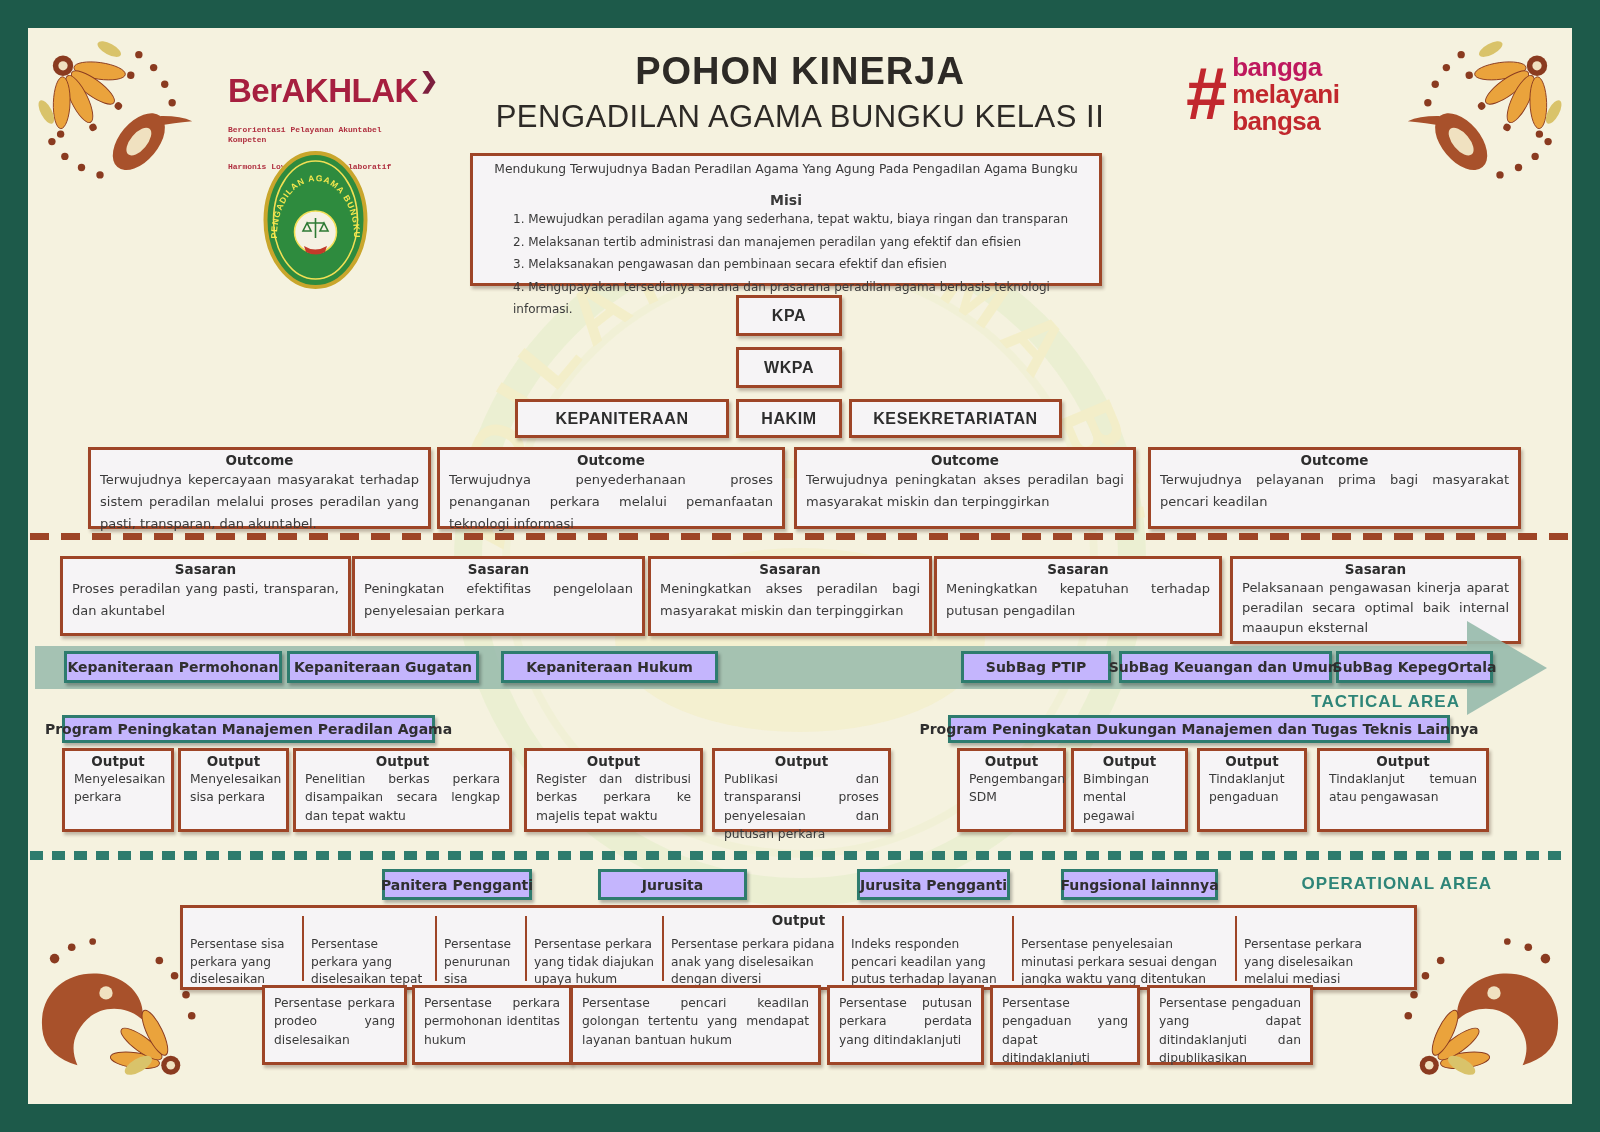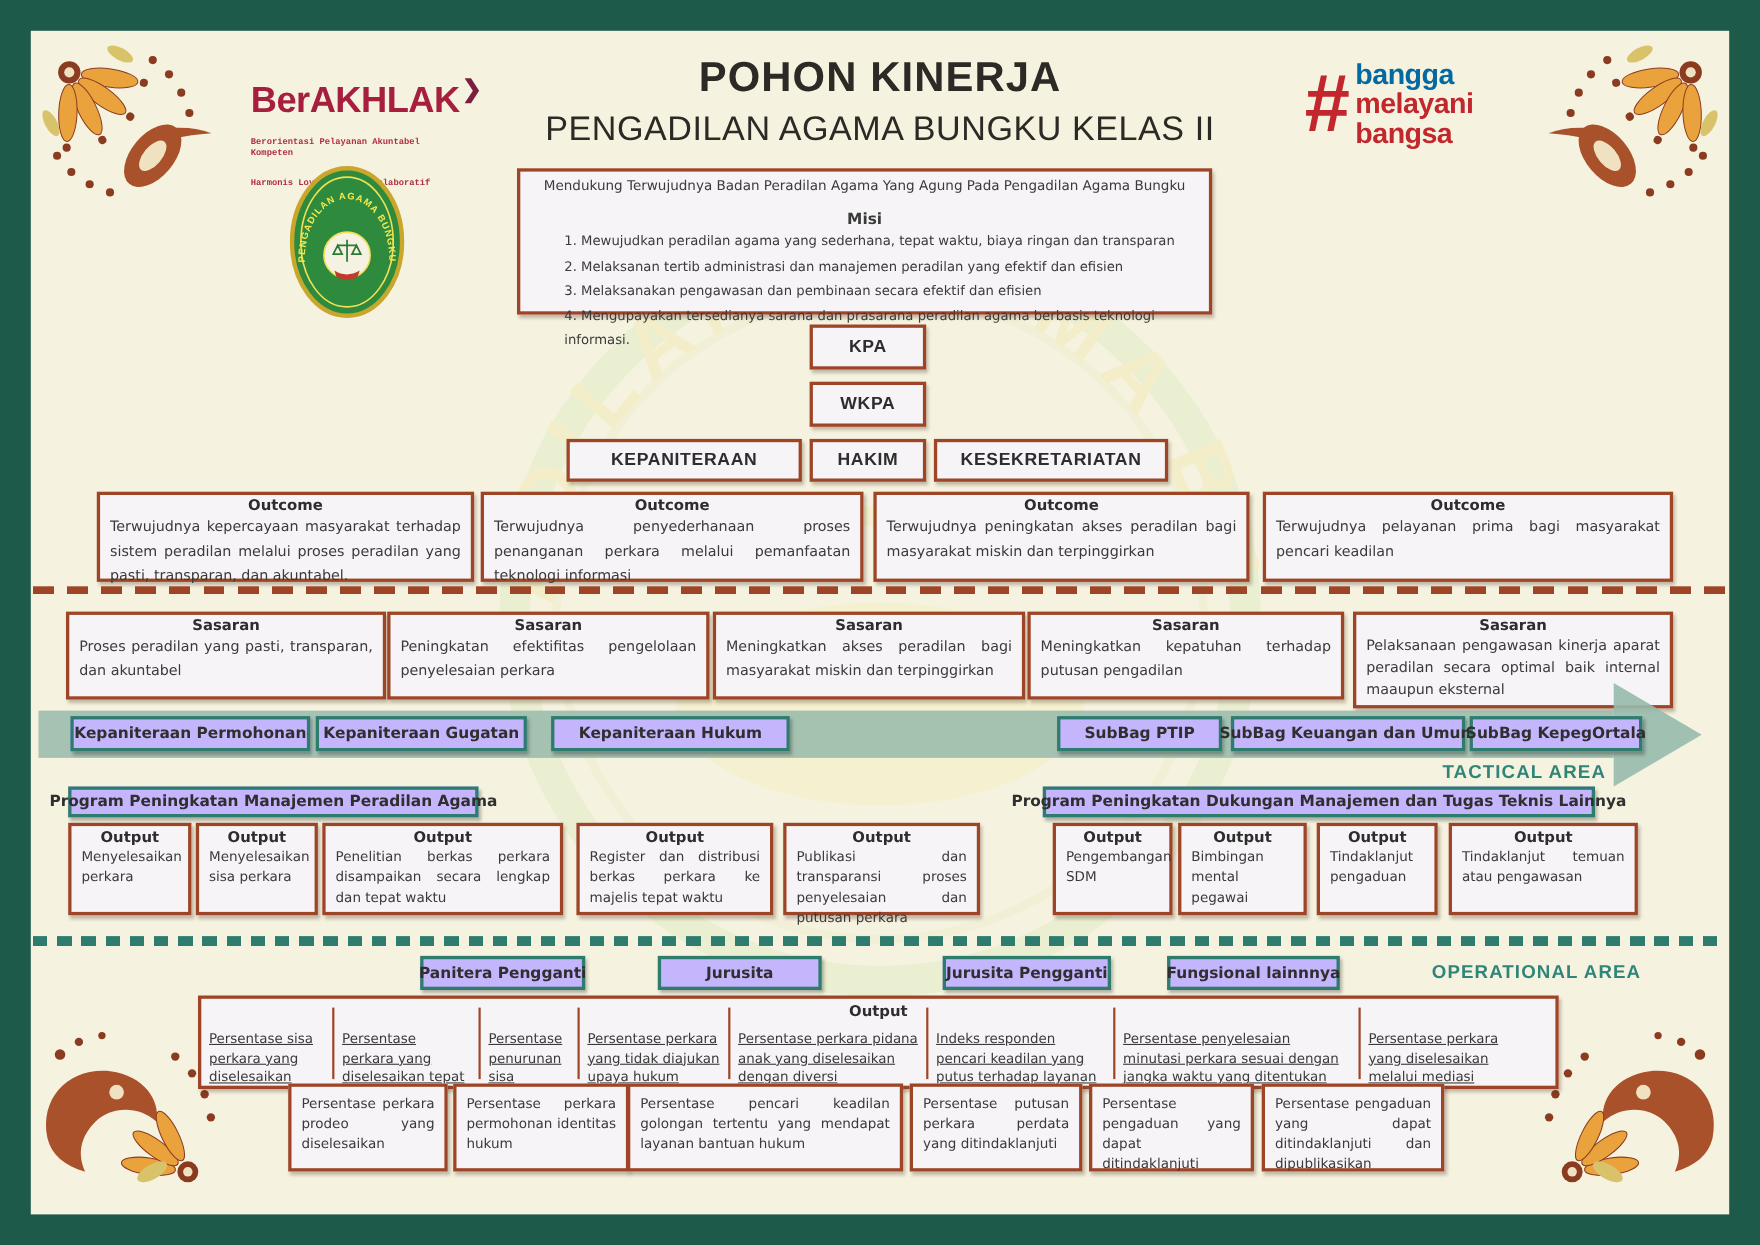--- a/index.html
+++ b/index.html
@@ -41,31 +41,31 @@
   .title .l1{font-size:38px;font-weight:800;letter-spacing:1px;}
   .title .l2{font-size:31px;font-weight:400;letter-spacing:.5px;margin-top:6px;}
   .berakhlak{position:absolute;left:228px;top:64px;z-index:3;width:185px;}
   .berakhlak .name{font-size:33px;font-weight:800;color:#a61f3f;line-height:34px;letter-spacing:-.5px;}
   .berakhlak .arrow{color:#7c1f3e;font-size:22px;vertical-align:14px;margin-left:2px;}
   .berakhlak .tag{font-size:8px;font-weight:bold;color:#b03040;line-height:10px;margin-top:17px;font-family:Liberation Mono, monospace;}
   .bangga{position:absolute;left:1185px;top:52px;display:flex;z-index:3;}
   .bangga .hash{font-size:74px;font-weight:800;color:#c1272d;font-style:italic;line-height:84px;margin-right:6px;}
   .bangga .col{display:flex;flex-direction:column;justify-content:center;font-weight:800;
         font-size:26px;line-height:27px;letter-spacing:-.5px;}
-  .bangga .w1{color:#0369a1;} .bangga .w2,.bangga .w3{color:#c1272d;}
+  .bangga .w1{color:#be185d;} .bangga .w2,.bangga .w3{color:#c1272d;}
   
   .visi{padding:5px 14px;}
   .visi .vt{font-weight:bold;font-size:15px;text-align:center;color:#2d2d2d;font-family:"DejaVu Sans",sans-serif;}
   .visi .vs{font-size:12.3px;text-align:center;margin-top:1px;font-family:"DejaVu Sans",sans-serif;}
   .visi .mt{font-weight:bold;font-size:14px;text-align:center;margin-top:16px;font-family:"DejaVu Sans",sans-serif;}
   .visi .mi{font-size:12px;line-height:22.5px;padding-left:26px;font-family:"DejaVu Sans",sans-serif;}
   
   .ohd{position:absolute;top:4px;left:0;right:0;text-align:center;font-weight:bold;font-size:13.5px;
        font-family:"DejaVu Sans",sans-serif;color:#2d2d2d;}
-  .ocells{position:absolute;top:8px;bottom:6px;left:0;right:0;display:flex;text-decoration:underline;}
+  .ocells{position:absolute;top:8px;bottom:6px;left:0;right:0;display:flex;}
   .ocell{box-sizing:border-box;border-right:2.5px solid #9e4527;padding:20px 7px 0 7px;
        font-size:12.2px;line-height:1.45;font-family:"DejaVu Sans",sans-serif;color:#3a3a3a;}
   .ocell:last-child{border-right:none;}
 </style>
 </head>
 <body>
 
 <div id="page">
 
   <svg class="wm" viewBox="0 0 1600 1132">

